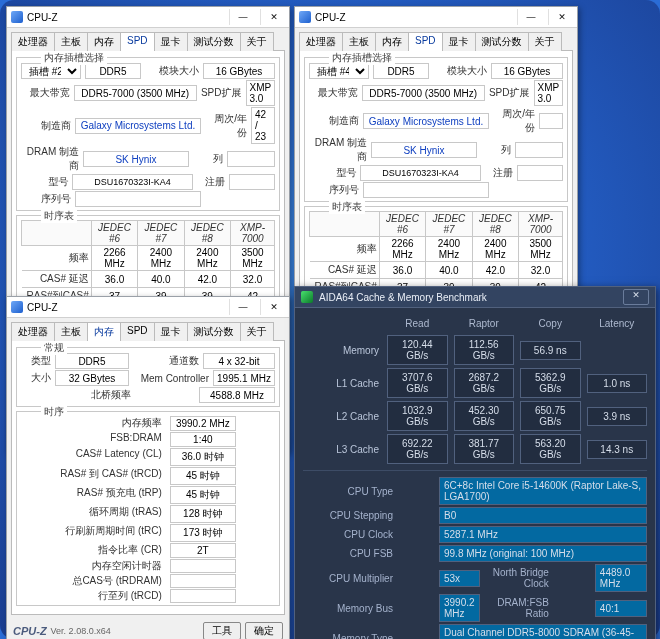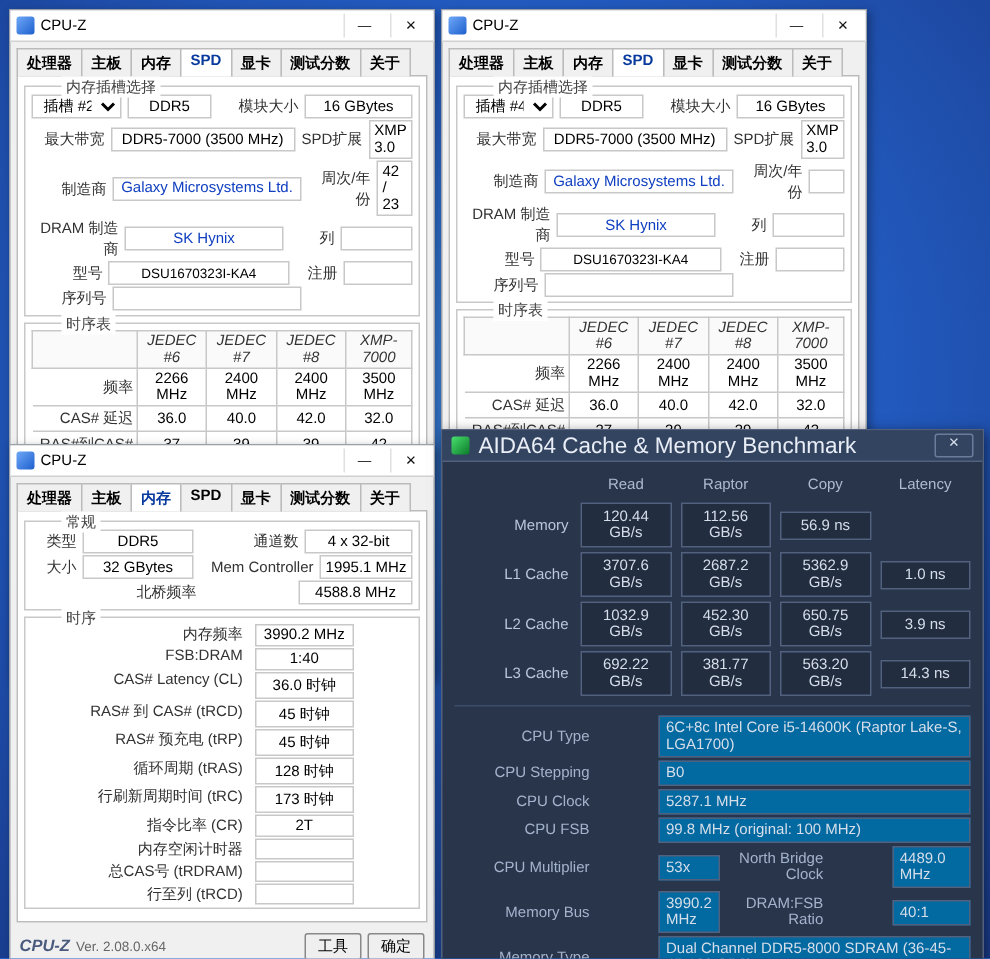--- a/index.html
+++ b/index.html
@@ -1,24 +1,24 @@
 <!DOCTYPE html>
 <html><head>
 <meta charset="utf-8">
 <style>
   html,body{margin:0;padding:0;width:660px;height:639px;overflow:hidden;font-family:"Microsoft YaHei","Segoe UI",sans-serif;font-size:10px;background:#2a6cd6;}
-  .desktop{position:relative;width:660px;height:639px;background:radial-gradient(circle at 50% 40%,#3d8ae6 0%,#2460c8 40%,#1a3d8f 100%);}
+  .desktop{position:relative;width:660px;height:639px;background:radial-gradient(circle at 50% 40%,#3d8ae6 0%,#2460c8 40%,#1a3d8f 100%);border-radius:14px;}
   
   .win{position:absolute;background:#f0f0f0;border:1px solid #9aa0a8;box-shadow:2px 2px 6px rgba(0,0,0,.35);}
   .titlebar{display:flex;align-items:center;height:20px;background:#fff;border-bottom:1px solid #d0d0d0;padding:0 2px 0 4px;gap:4px;}
   .titlebar .ico{width:12px;height:12px;background:linear-gradient(135deg,#6fa8f7 0%,#1d5fce 100%);border-radius:2px;}
   .titlebar .ttl{flex:1;font-size:10px;color:#000;}
   .titlebar .wbtn{width:26px;height:16px;display:flex;align-items:center;justify-content:center;font-size:9px;color:#111;border-left:1px solid #e0e0e0;}
   .tabs{display:flex;padding:4px 4px 0 4px;gap:0;margin-bottom:-1px;}
-  .tab{padding:2px 6px;font-size:10px;border:1px solid #bbb;border-bottom:none;background:#f0f0f0;margin-right:-1px;white-space:nowrap;font-weight:bold;}
+  .tab{padding:2px 6px;font-size:10px;border:1px solid #bbb;border-bottom:none;background:#f0f0f0;margin-right:-1px;white-space:nowrap;}
   .tab.sel{background:#fff;color:#083a9e;position:relative;z-index:2;}
   .pane{margin:0 4px 4px 4px;background:#fff;border:1px solid #bbb;padding:4px;}
   .grp{border:1px solid #c8c8c8;margin:2px 0 4px 0;padding:4px 4px 2px 4px;position:relative;}
   .grp>legend, .grp>.cap{position:absolute;top:-7px;left:24px;background:#fff;padding:0 3px;font-size:10px;color:#444;}
   .row{display:flex;align-items:center;gap:4px;margin:1px 0;min-height:15px;}
   .lbl{font-size:10px;color:#333;text-align:right;}
   .val{font-size:10px;color:#000;background:#fff;border:1px solid #c8c8c8;padding:1px 3px;min-height:12px;display:inline-flex;align-items:center;justify-content:center;}
   .val.link{color:#1040c0;}
   select.val{height:16px;}
   table.timing{border-collapse:collapse;width:100%;font-size:10px;}
@@ -31,21 +31,21 @@
   .btn{font-size:10px;padding:1px 8px;border:1px solid #888;background:#efefef;border-radius:2px;}
   
   .tgrid{display:grid;grid-template-columns:auto auto;column-gap:6px;row-gap:1px;font-size:10px;}
   .tgrid .l{text-align:right;color:#333;padding-right:2px;}
   .tgrid .v{border:1px solid #c8c8c8;padding:1px 4px;text-align:center;min-width:56px;}
   .tgrid .empty{border:1px solid #c8c8c8;min-height:12px;background:#fff;}
   
   .aida{position:absolute;background:#29354a;color:#d6deea;border:1px solid #51617e;box-shadow:2px 2px 8px rgba(0,0,0,.5);font-size:10px;}
   .aida .atitle{display:flex;align-items:center;height:20px;background:#334461;padding:0 6px;gap:6px;border-bottom:1px solid #51617e;}
   .aida .atitle .aico{width:12px;height:12px;background:linear-gradient(135deg,#48e06e,#0c7a2a);border-radius:2px;}
-  .aida .atitle .attl{flex:1;font-size:15px;color:#e9eef6;}
+  .aida .atitle .attl{flex:1;font-size:10px;color:#e9eef6;}
   .aida .atitle .abtn{width:24px;height:14px;text-align:center;border:1px solid #6a7c9b;border-radius:2px;font-size:9px;margin-left:4px;}
   .aida .body{padding:6px 8px 8px 8px;}
   .aida .hdrrow{display:grid;grid-template-columns:78px repeat(4,1fr);gap:6px;margin:4px 0 6px 0;text-align:center;color:#aebad0;}
   .aida .drow{display:grid;grid-template-columns:78px repeat(4,1fr);gap:6px;margin:3px 0;align-items:center;}
   .aida .drow .dlbl{text-align:right;color:#bac6da;padding-right:2px;}
   .aida .cell{border:1px solid #51617e;padding:3px 2px;text-align:center;background:#222d40;}
   .aida hr{border:none;border-top:1px solid #3d4c66;margin:6px 0;}
   .aida .info{display:grid;grid-template-columns:90px 1fr auto auto;row-gap:2px;column-gap:6px;align-items:center;}
   .aida .info .il{text-align:right;color:#a4b2cc;}
   .aida .info .iv{border:1px solid #51617e;padding:2px 4px;background:#0369a1;margin-left:40px;}

